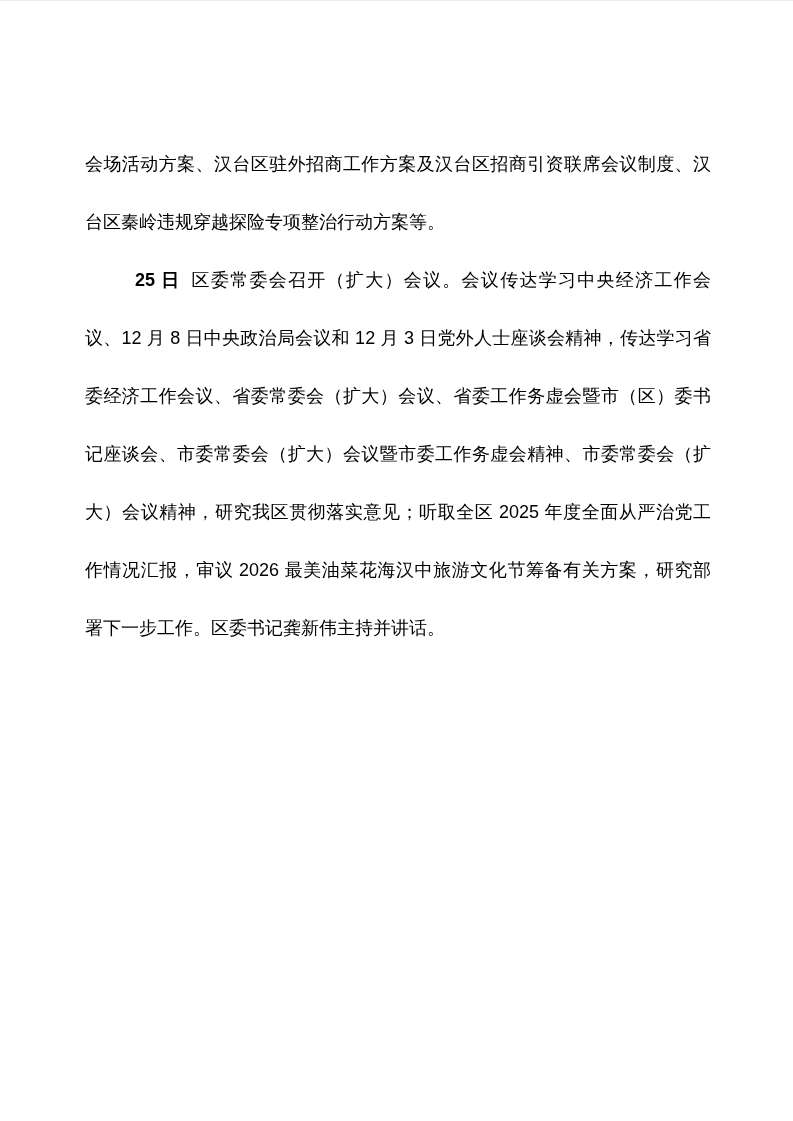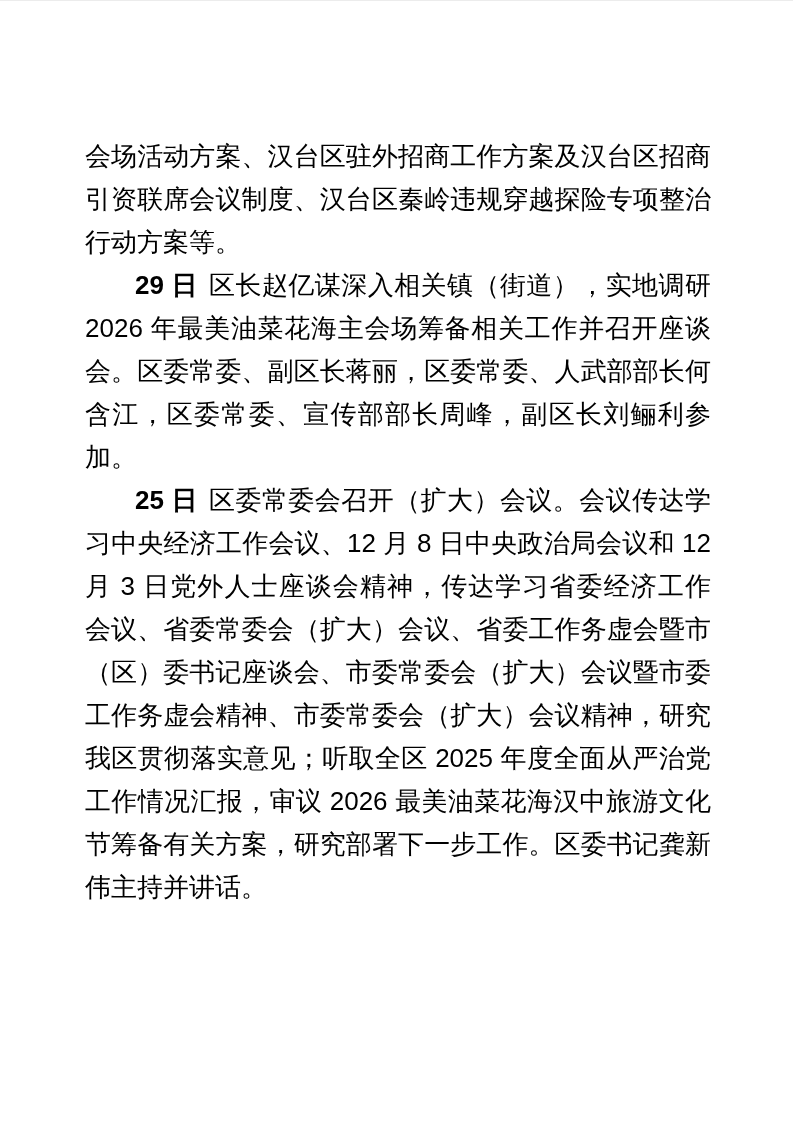--- a/index.html
+++ b/index.html
@@ -15,22 +15,22 @@
     overflow: hidden;
     border-top: 1px solid #ececec;
     box-sizing: border-box;
   }
   .content {
     position: absolute;
     left: 85px;
     top: 134px;
     width: 626px;
     font-family: "Liberation Sans", sans-serif;
-    font-size: 26px;
-    line-height: 43px;
+    font-size: 18px;
+    line-height: 58px;
     color: #000000;
     text-align: justify;
   }
   .para {
     margin: 0;
     padding: 0;
     text-indent: 50px;
   }
   .para.no-indent {
     text-indent: 0;
@@ -46,18 +46,17 @@
 </style>
 </head>
 <body>
 
 <div class="page">
   <div class="content">
 
     <p class="para no-indent"><span class="ptext">会场活动方案、汉台区驻外招商工作方案及汉台区招商引资联席会议制度、汉台区秦岭违规穿越探险专项整治行动方案等。</span></p>
 
 
-    <p class="para"><span class="lead">29 日</span><span class="ptext">区长赵亿谋深入相关镇（街道），实地调研 2026 年最美油菜花海主会场筹备相关工作并召开座谈会。区委常委、副区长蒋丽，区委常委、人武部部长何含江，区委常委、宣传部部长周峰，副区长刘鲡利参加。</span></p>
 
     <p class="para"><span class="lead">25 日</span><span class="ptext">区委常委会召开（扩大）会议。会议传达学习中央经济工作会议、12 月 8 日中央政治局会议和 12 月 3 日党外人士座谈会精神，传达学习省委经济工作会议、省委常委会（扩大）会议、省委工作务虚会暨市（区）委书记座谈会、市委常委会（扩大）会议暨市委工作务虚会精神、市委常委会（扩大）会议精神，研究我区贯彻落实意见；听取全区 2025 年度全面从严治党工作情况汇报，审议 2026 最美油菜花海汉中旅游文化节筹备有关方案，研究部署下一步工作。区委书记龚新伟主持并讲话。</span></p>
 
   </div>
 </div>
 
 </body></html>

